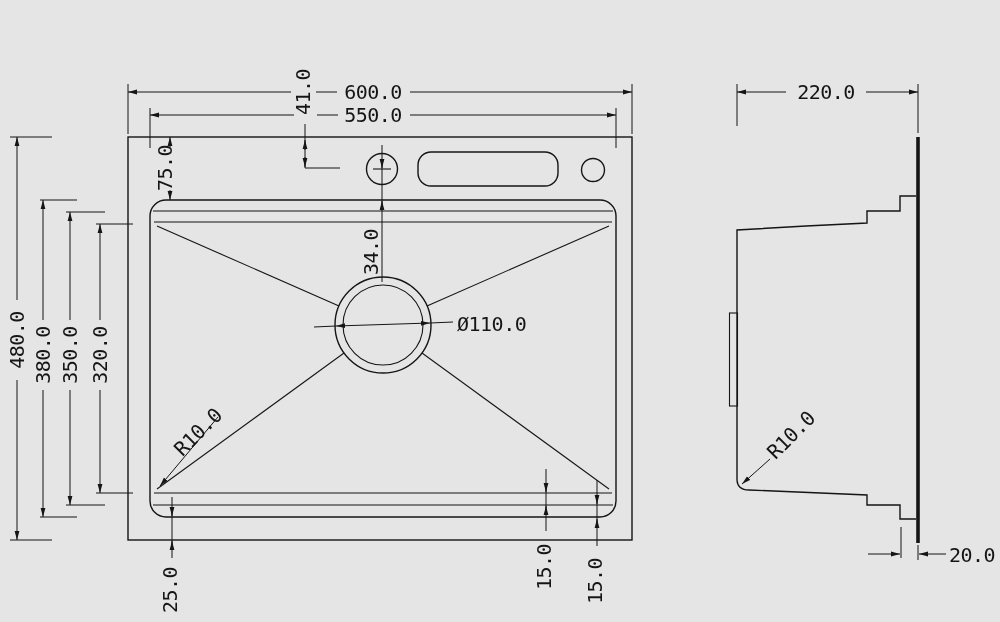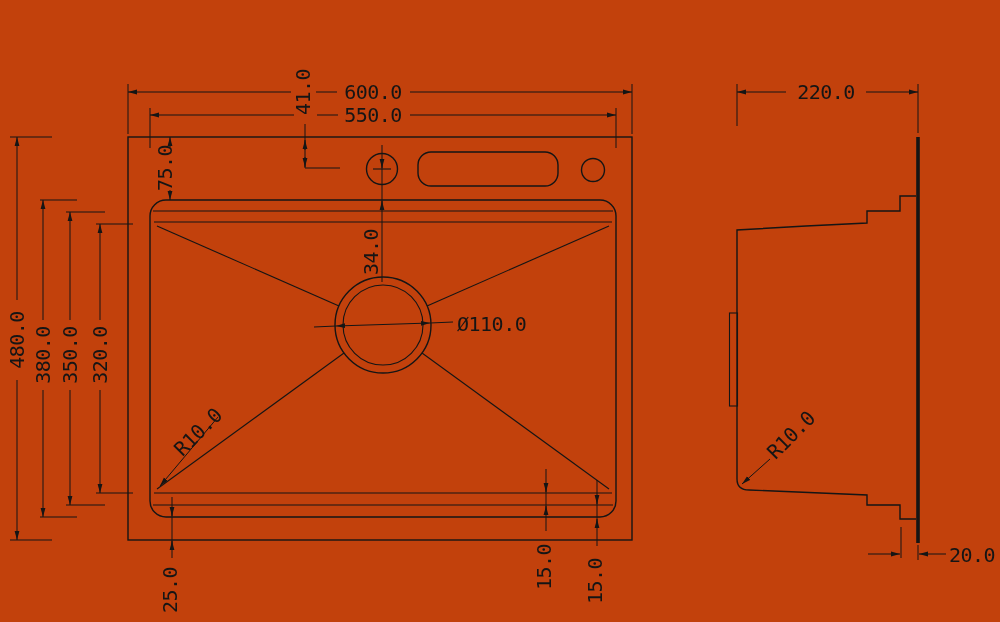--- a/index.html
+++ b/index.html
@@ -1,19 +1,19 @@
 <!DOCTYPE html>
 <html><head>
 <meta charset="utf-8">
 <style>
   html,body{margin:0;padding:0;background:#ffffff;}
   .canvas{
     position:relative;
     width:1000px;height:622px;
-    background:#c2410c;
+    background:#e5e5e5;
     font-family:"DejaVu Sans Mono", monospace;
   }
   svg text{
     font-family:"DejaVu Sans Mono", monospace;
     font-size:20px;
     fill:#151515;
     letter-spacing:-0.5px;
   }
   .geo{stroke:#151515;stroke-width:1.4;fill:none;}
   .geo-thin{stroke:#151515;stroke-width:1.1;fill:none;}

